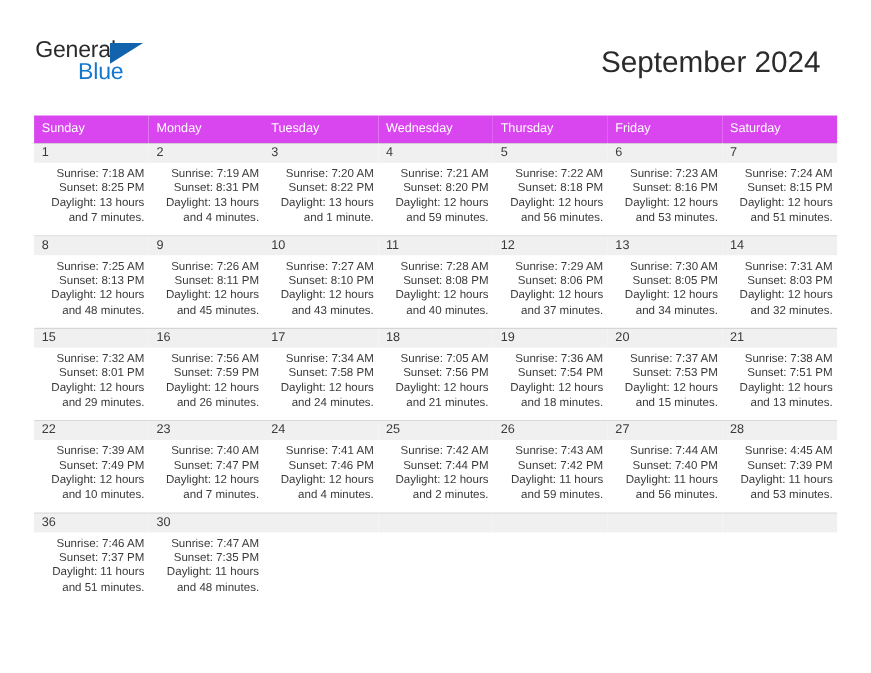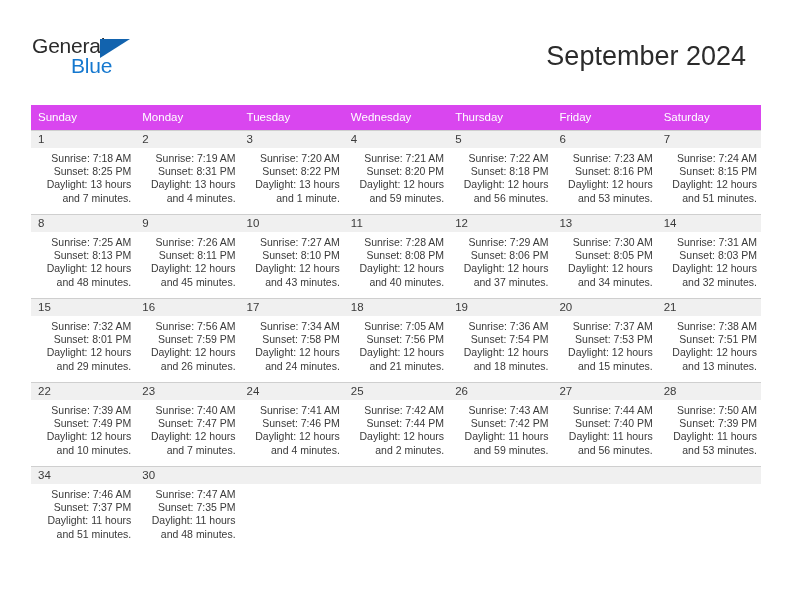--- a/index.html
+++ b/index.html
@@ -480,32 +480,32 @@
                 <div>Sunset: 7:40 PM</div>
                 <div>Daylight: 11 hours</div>
                 <div>and 56 minutes.</div>
               </div>
             </div>
           </td>
           <td>
             <div class="daycell">
               <div class="daynum-band">28</div>
               <div class="details">
-                <div>Sunrise: 7:50 AM</div>
+                <div>Sunrise: 4:45 AM</div>
                 <div>Sunset: 7:39 PM</div>
                 <div>Daylight: 11 hours</div>
                 <div>and 53 minutes.</div>
               </div>
             </div>
           </td>
         </tr>
         <tr class="week">
           <td>
             <div class="daycell">
-              <div class="daynum-band">34</div>
+              <div class="daynum-band">36</div>
               <div class="details">
                 <div>Sunrise: 7:46 AM</div>
                 <div>Sunset: 7:37 PM</div>
                 <div>Daylight: 11 hours</div>
                 <div>and 51 minutes.</div>
               </div>
             </div>
           </td>
           <td>
             <div class="daycell">

